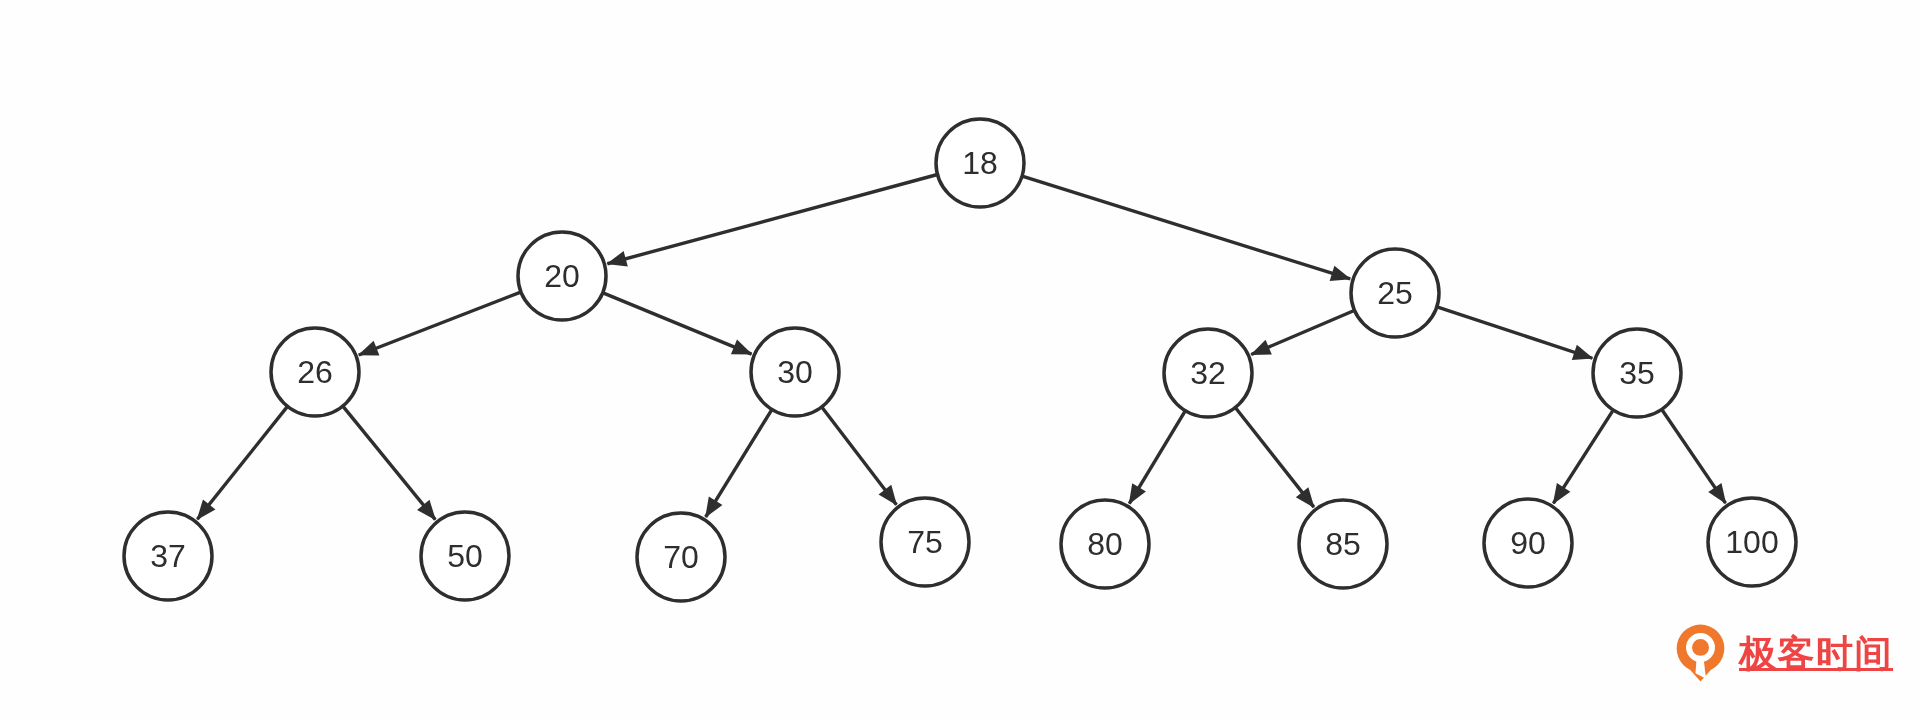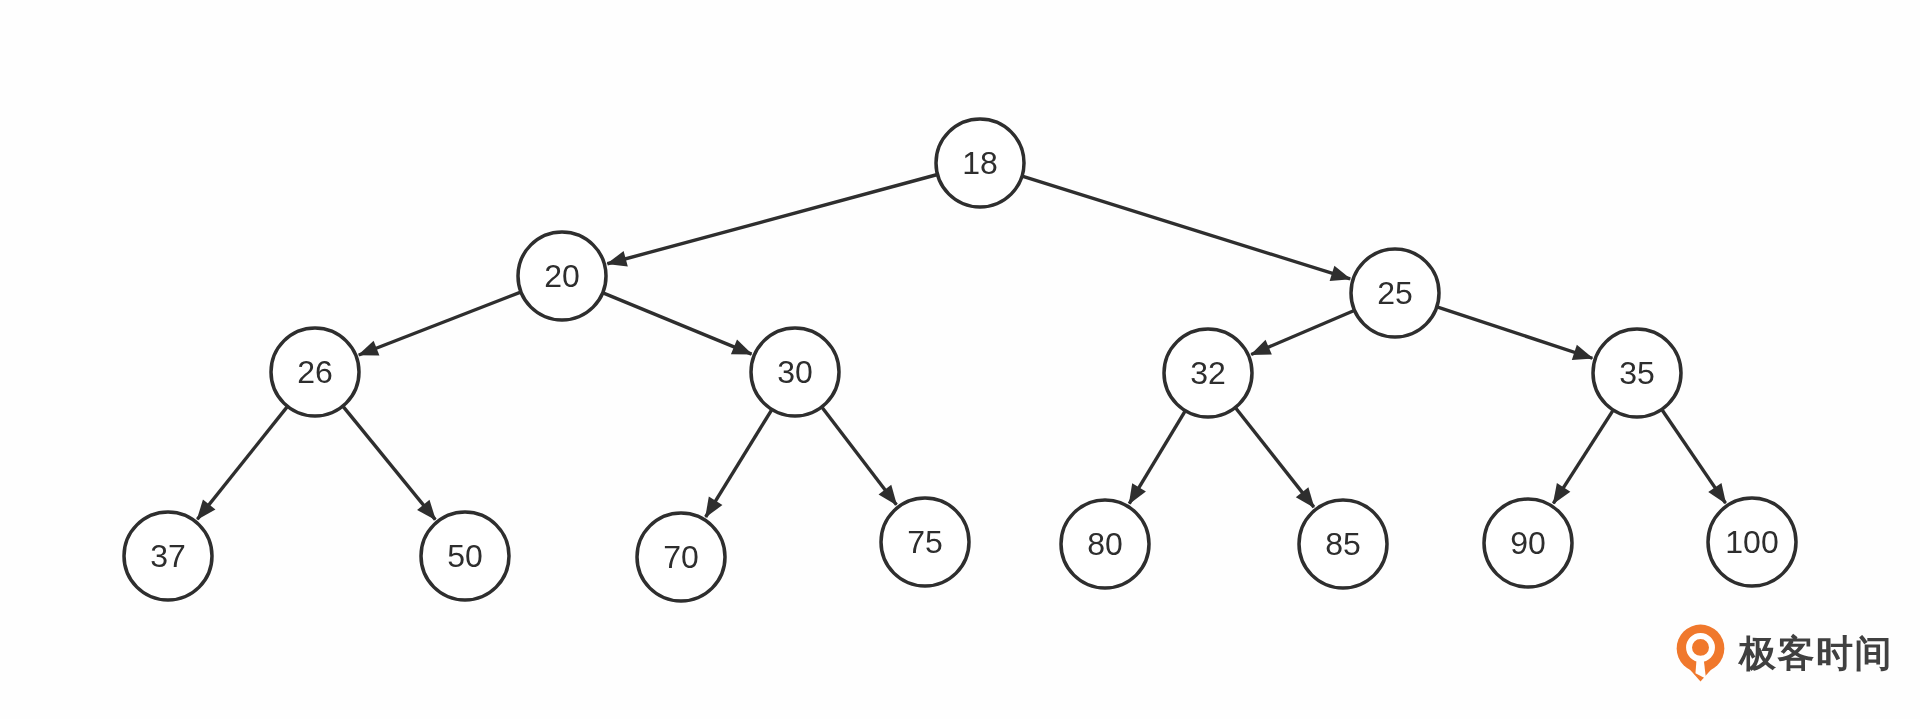--- a/index.html
+++ b/index.html
@@ -126,16 +126,16 @@
       </g>
     </svg>
 
   <div class="watermark">
     <svg width="55" height="60" viewBox="0 0 60 64">
       <circle cx="30" cy="27" r="26" fill="#f0782c"></circle>
       <path d="M13,44 L30,63 L47,44 Z" fill="#f0782c"></path>
       <circle cx="30" cy="26" r="12.5" fill="none" stroke="#ffffff" stroke-width="6.5"></circle>
       <path d="M26,35 L33,35 L36,60 L24.5,54 Z" fill="#ffffff"></path>
     </svg>
-    <span class="brand-text" style="color: #404040;">极客时间</span>
+    <span class="brand-text" style="color: #ef4444; text-decoration: underline;">极客时间</span>
   </div>
 
 </div>
 
 </body></html>

